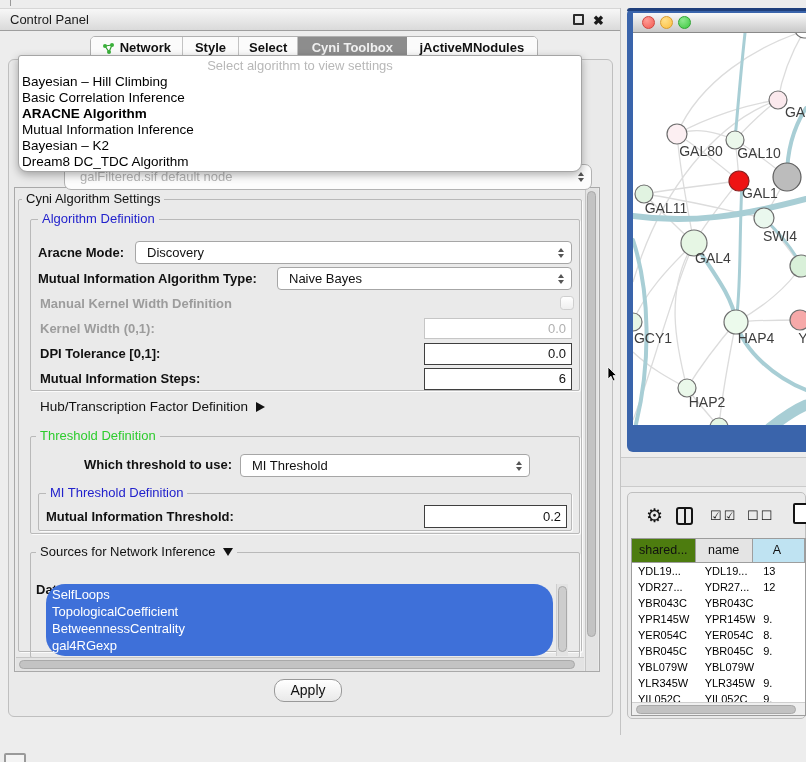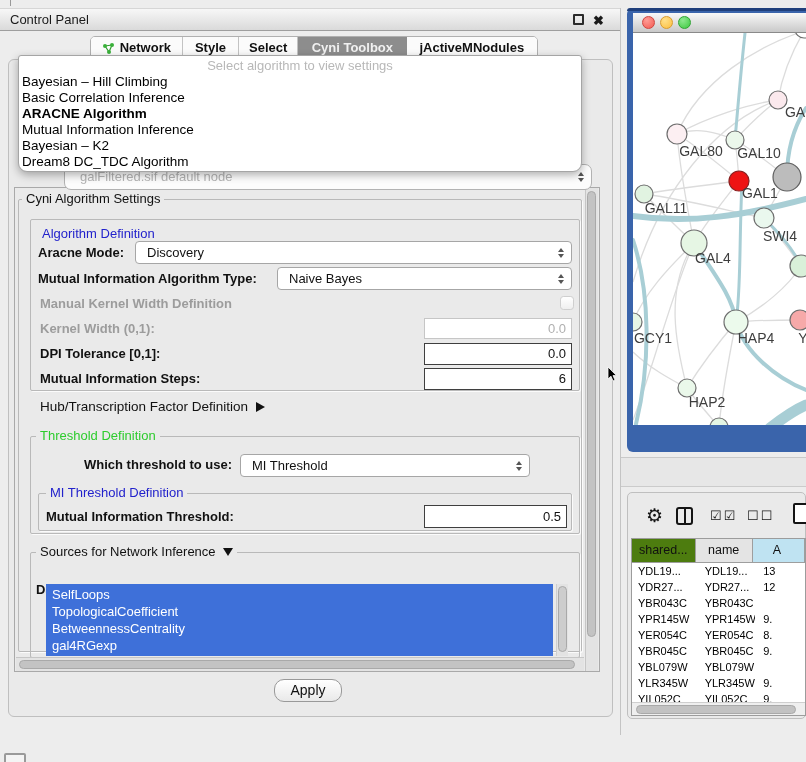--- a/index.html
+++ b/index.html
@@ -157,21 +157,21 @@
     <div class="pitem">Mutual Information Inference</div>
     <div class="pitem">Bayesian – K2</div>
     <div class="pitem">Dream8 DC_TDC Algorithm</div>
   </div>
 
   <div class="abs scrollpane" style="left:14px;top:187px;width:586px;height:485px;"></div>
   <div class="abs gbox" style="left:18px;top:199px;width:564px;height:453px;"></div>
   <div class="abs gtitle" style="left:22px;top:192px;">Cyni Algorithm Settings</div>
 
   <div class="abs gbox" style="left:30px;top:219px;width:550px;height:172px;"></div>
-  <div class="abs gtitle blue" style="left:38px;top:212px;margin-top:15px;">Algorithm Definition</div>
+  <div class="abs gtitle blue" style="left:38px;top:212px;">Algorithm Definition</div>
 
   <div class="abs lbl" style="left:38px;top:245px;">Aracne Mode:</div>
   <div class="abs lbl" style="left:38px;top:271px;">Mutual Information Algorithm Type:</div>
 
   <div class="abs combo" style="left:135px;top:241px;width:437px;height:23px;">
     <span class="cval">Discovery</span>
     <span class="stepper">
         <span class="tri-up"></span>
         <span class="tri-dn"></span>
       </span>
@@ -209,30 +209,30 @@
     <span class="cval">MI Threshold</span>
     <span class="stepper">
         <span class="tri-up"></span>
         <span class="tri-dn"></span>
       </span>
   </div>
 
   <div class="abs gbox" style="left:38px;top:493px;width:534px;height:38px;"></div>
   <div class="abs gtitle blue" style="left:46px;top:486px;">MI Threshold Definition</div>
   <div class="abs lbl" style="left:46px;top:509px;">Mutual Information Threshold:</div>
-  <div class="abs tf" style="left:424px;top:505px;width:143px;height:23px;line-height:21px;">0.5</div>
+  <div class="abs tf" style="left:424px;top:505px;width:143px;height:23px;line-height:21px;">0.2</div>
 
   <div class="abs gbox" style="left:30px;top:552px;width:550px;height:106px;"></div>
   <div class="abs gtitle" style="left:36px;top:545px;display:flex;align-items:center;">
     <span>Sources for Network Inference</span>
     <span class="down-arrow"></span>
   </div>
   <div class="abs lbl" style="left:36px;top:582px;">Data Attributes</div>
 
-  <div class="abs attr-list" style="left:46px;top:584px;width:507px;height:72px;padding-top:2px;">
+  <div class="abs attr-list" style="left:46px;top:584px;width:507px;height:72px;padding-top:2px;border-radius:19px;">
     <div class="attr-item">SelfLoops</div>
     <div class="attr-item">TopologicalCoefficient</div>
     <div class="attr-item">BetweennessCentrality</div>
     <div class="attr-item">gal4RGexp</div>
   </div>
   <div class="abs sbar" style="left:556px;top:584px;width:12px;height:72px;border-left:1px solid #cfcfcf;">
     <div class="sthumb" style="left:1px;top:2px;width:9px;height:66px;background:#cdcdcd;"></div>
   </div>
 
   <div class="abs sbar" style="left:585px;top:188px;width:13px;height:483px;border-left:1px solid #c6c6c6;">

